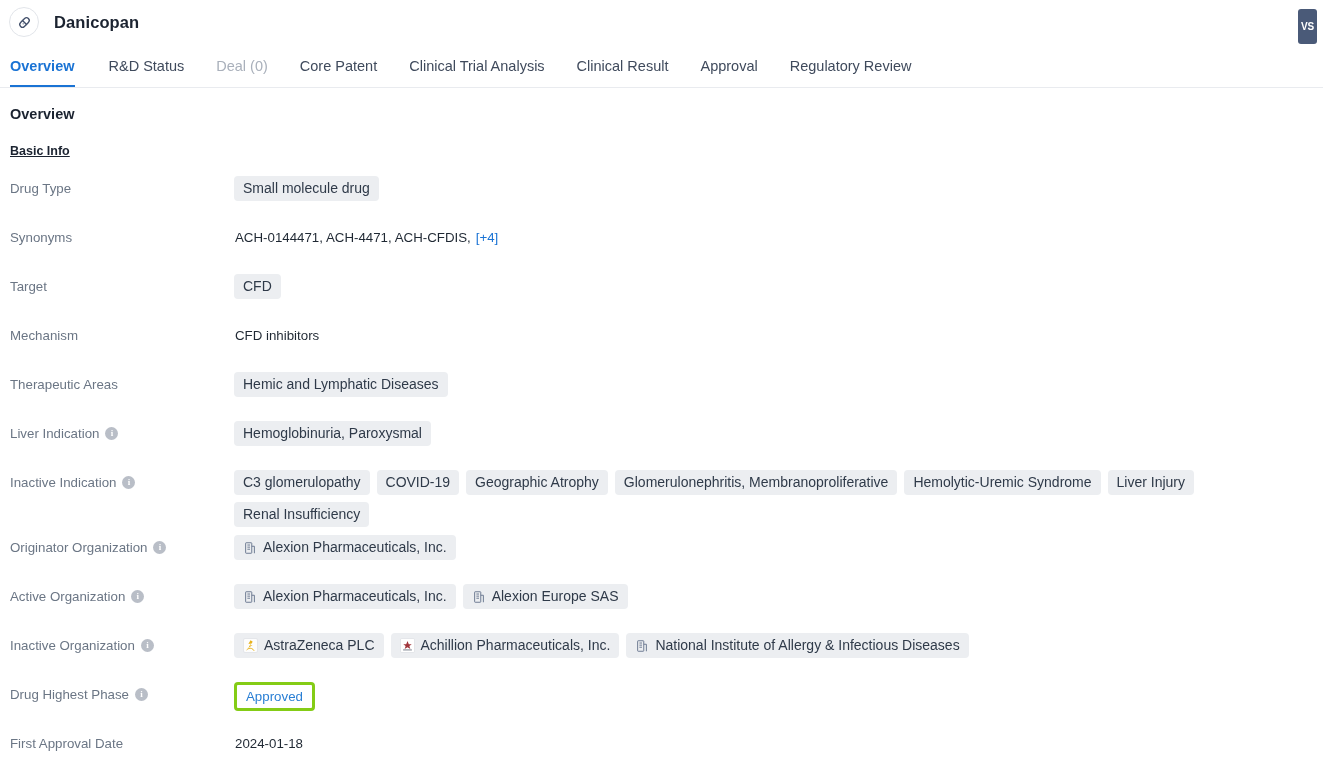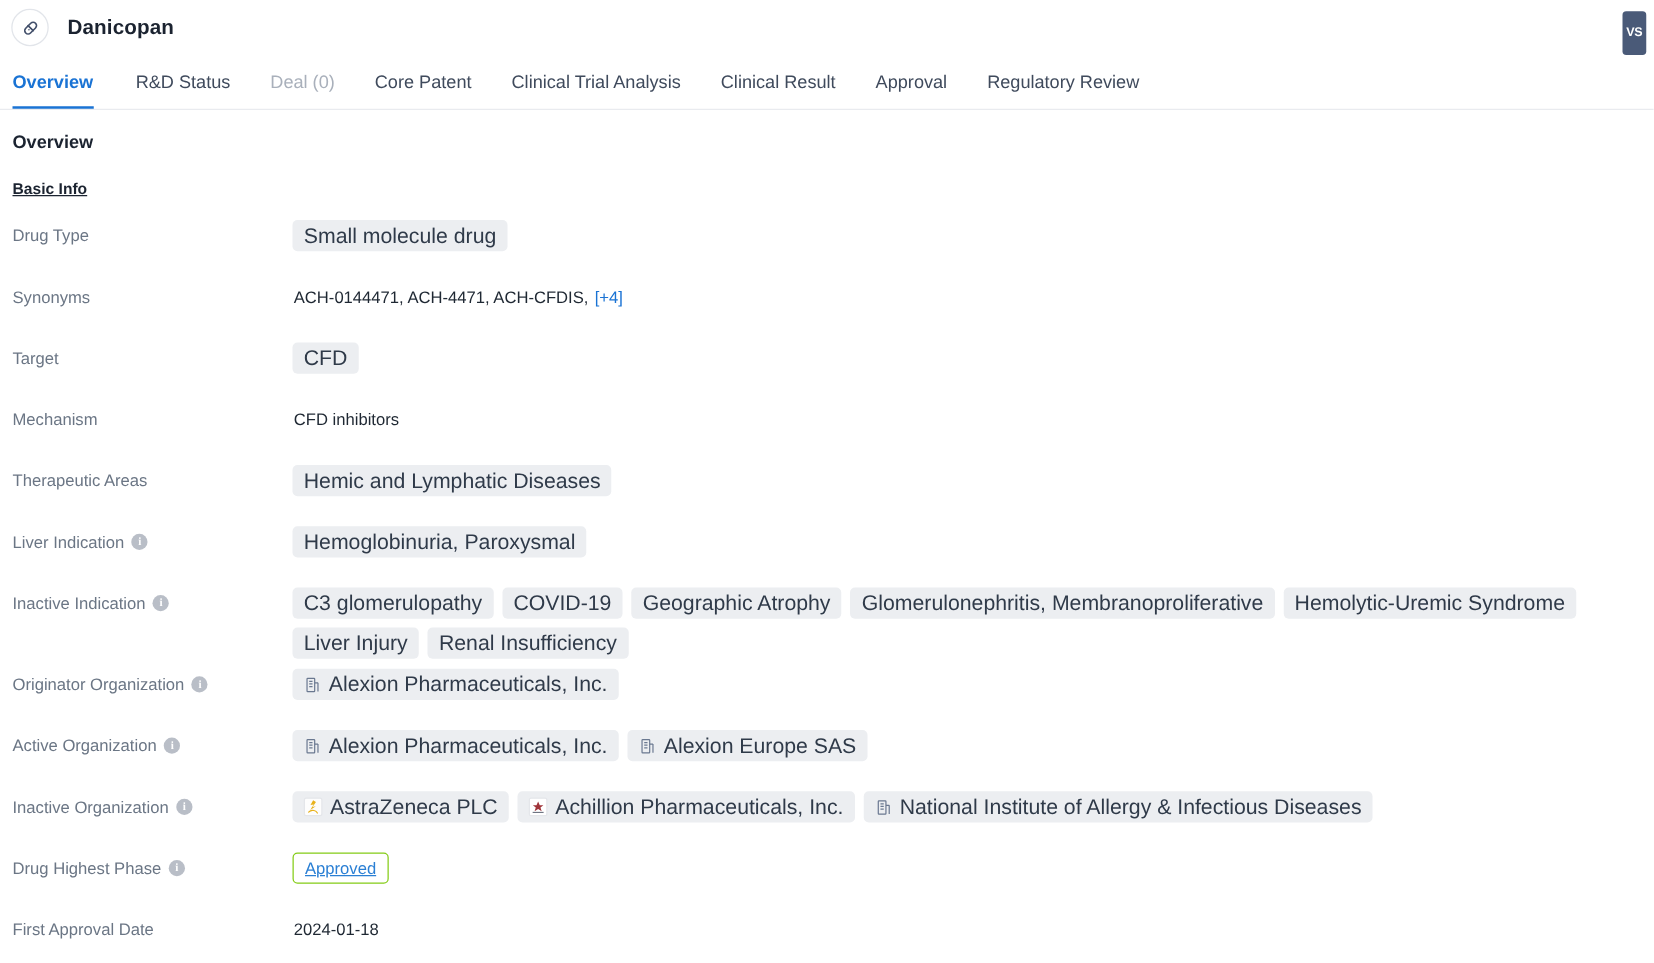--- a/index.html
+++ b/index.html
@@ -131,21 +131,21 @@
     align-items: center;
     justify-content: center;
     line-height: 1;
     flex: 0 0 auto;
   }
 
   .tag {
     background: #eceef1;
     border-radius: 4px;
     padding: 4px 9px;
-    font-size: 17px;
+    font-size: 14px;
     color: #2f3a49;
     display: inline-flex;
     align-items: center;
     gap: 6px;
     line-height: 17px;
     white-space: nowrap;
   }
   .plain-value {
     font-size: 13.3px;
     color: #1f2833;
@@ -157,29 +157,28 @@
     color: #1f2833;
     line-height: 17px;
     padding: 4px 1px;
   }
   .syn-more {
     color: #1a73d4;
     margin-left: 5px;
     cursor: pointer;
   }
   .badge-outline {
-    border: 1px solid #84cc16;
+    border: 3px solid #84cc16;
     border-radius: 4px;
     color: #2a7fd4;
     background: #fff;
     font-size: 13.3px;
     padding: 3px 9px;
     line-height: 17px;
     display: inline-block;
-    text-decoration: underline;
   }
 
   
   .org-logo { width: 14px; height: 14px; flex: 0 0 auto; display: block; }
   .logo-box {
     width: 15px; height: 15px;
     border-radius: 2px;
     background: #fdfdfd;
     border: 1px solid #e4e6ea;
     display: inline-flex; align-items: center; justify-content: center;

